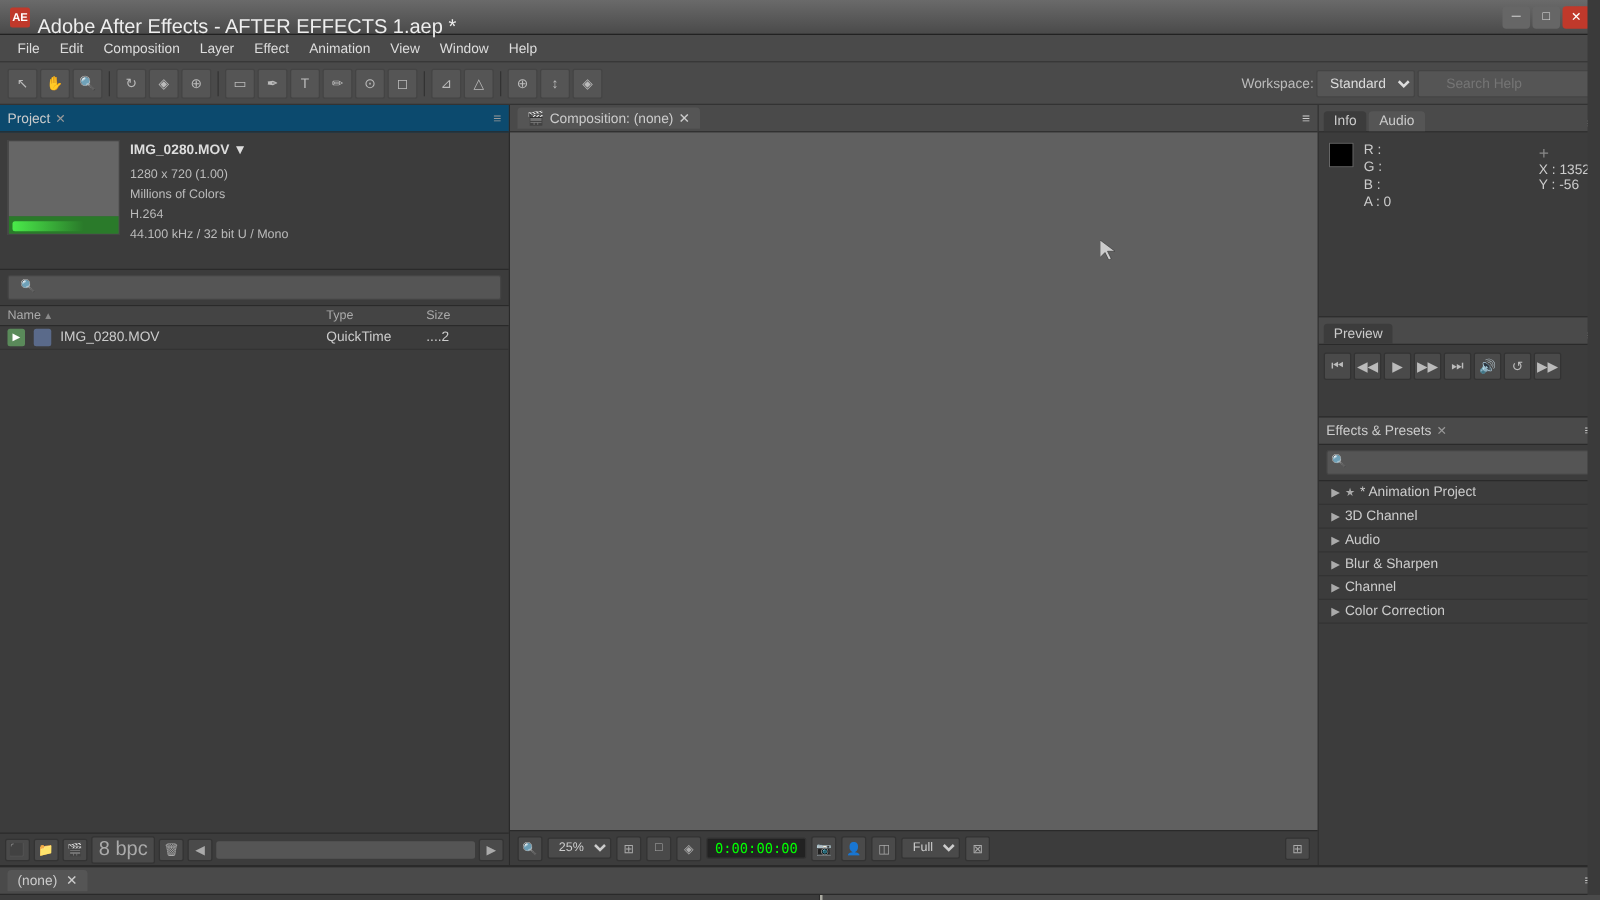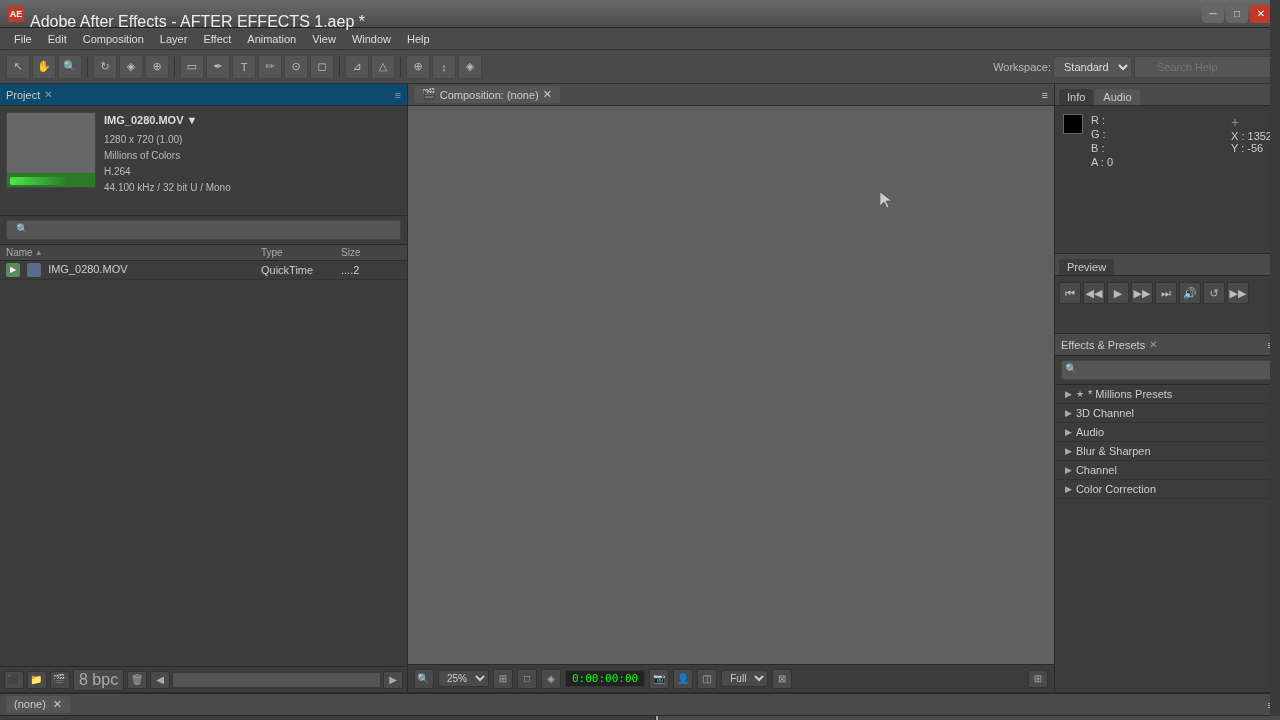--- a/index.html
+++ b/index.html
@@ -777,21 +777,21 @@
       <div class="effects-search">
         <div style="position:relative;">
           <span style="position:absolute;left:4px;top:3px;color:#aaa;font-size:10px;">🔍</span>
           <input class="effects-search-input" type="text" style="">
         </div>
       </div>
       <div class="effects-list">
         <div class="effect-category">
           <span class="effect-arrow">▶</span>
           <span class="effect-star">★</span>
-          <span>* Millions Presets</span>
+          <span>* Animation Project</span>
         </div>
         <div class="effect-category">
           <span class="effect-arrow">▶</span>
           <span>3D Channel</span>
         </div>
         <div class="effect-category">
           <span class="effect-arrow">▶</span>
           <span>Audio</span>
         </div>
         <div class="effect-category">

